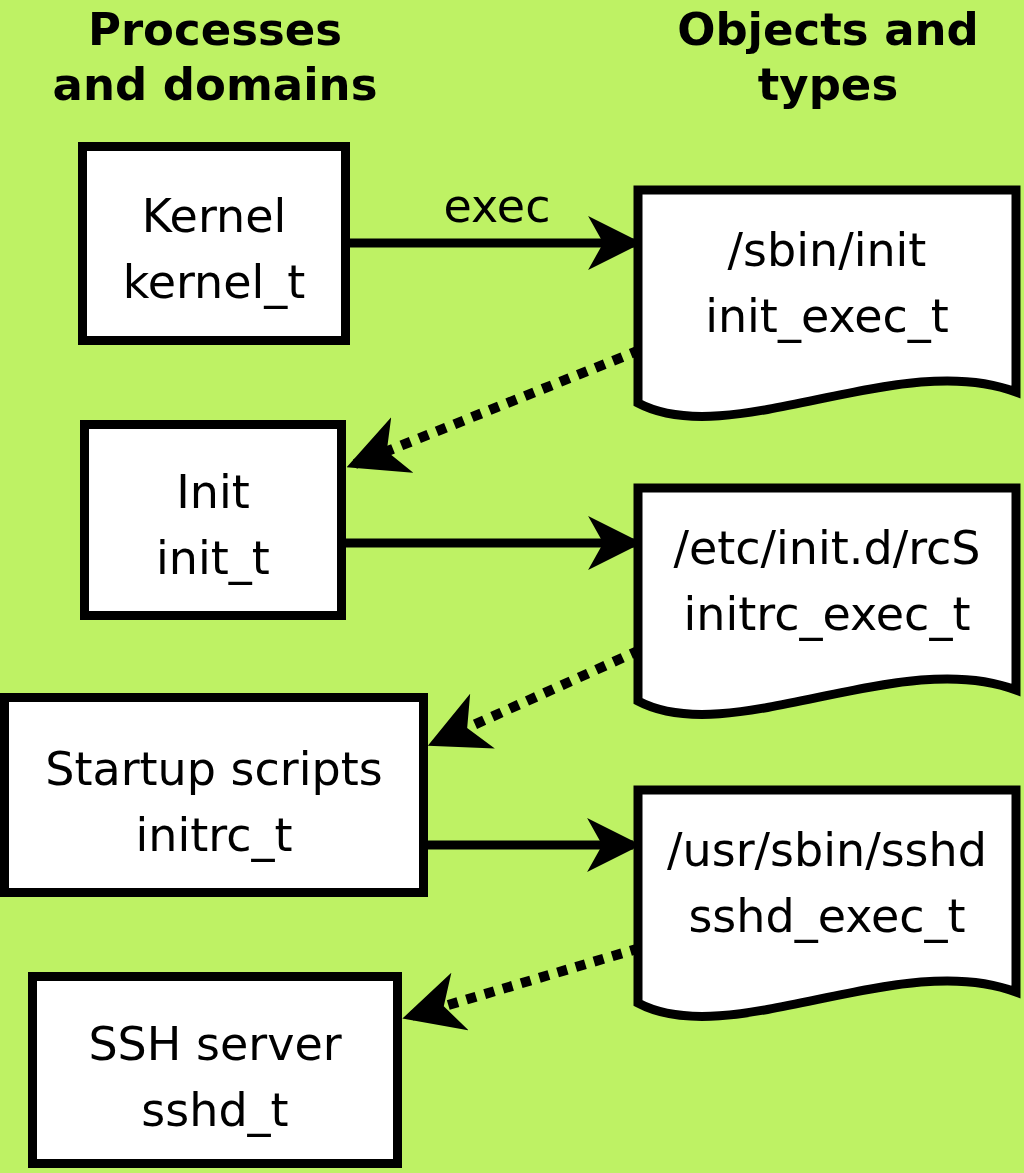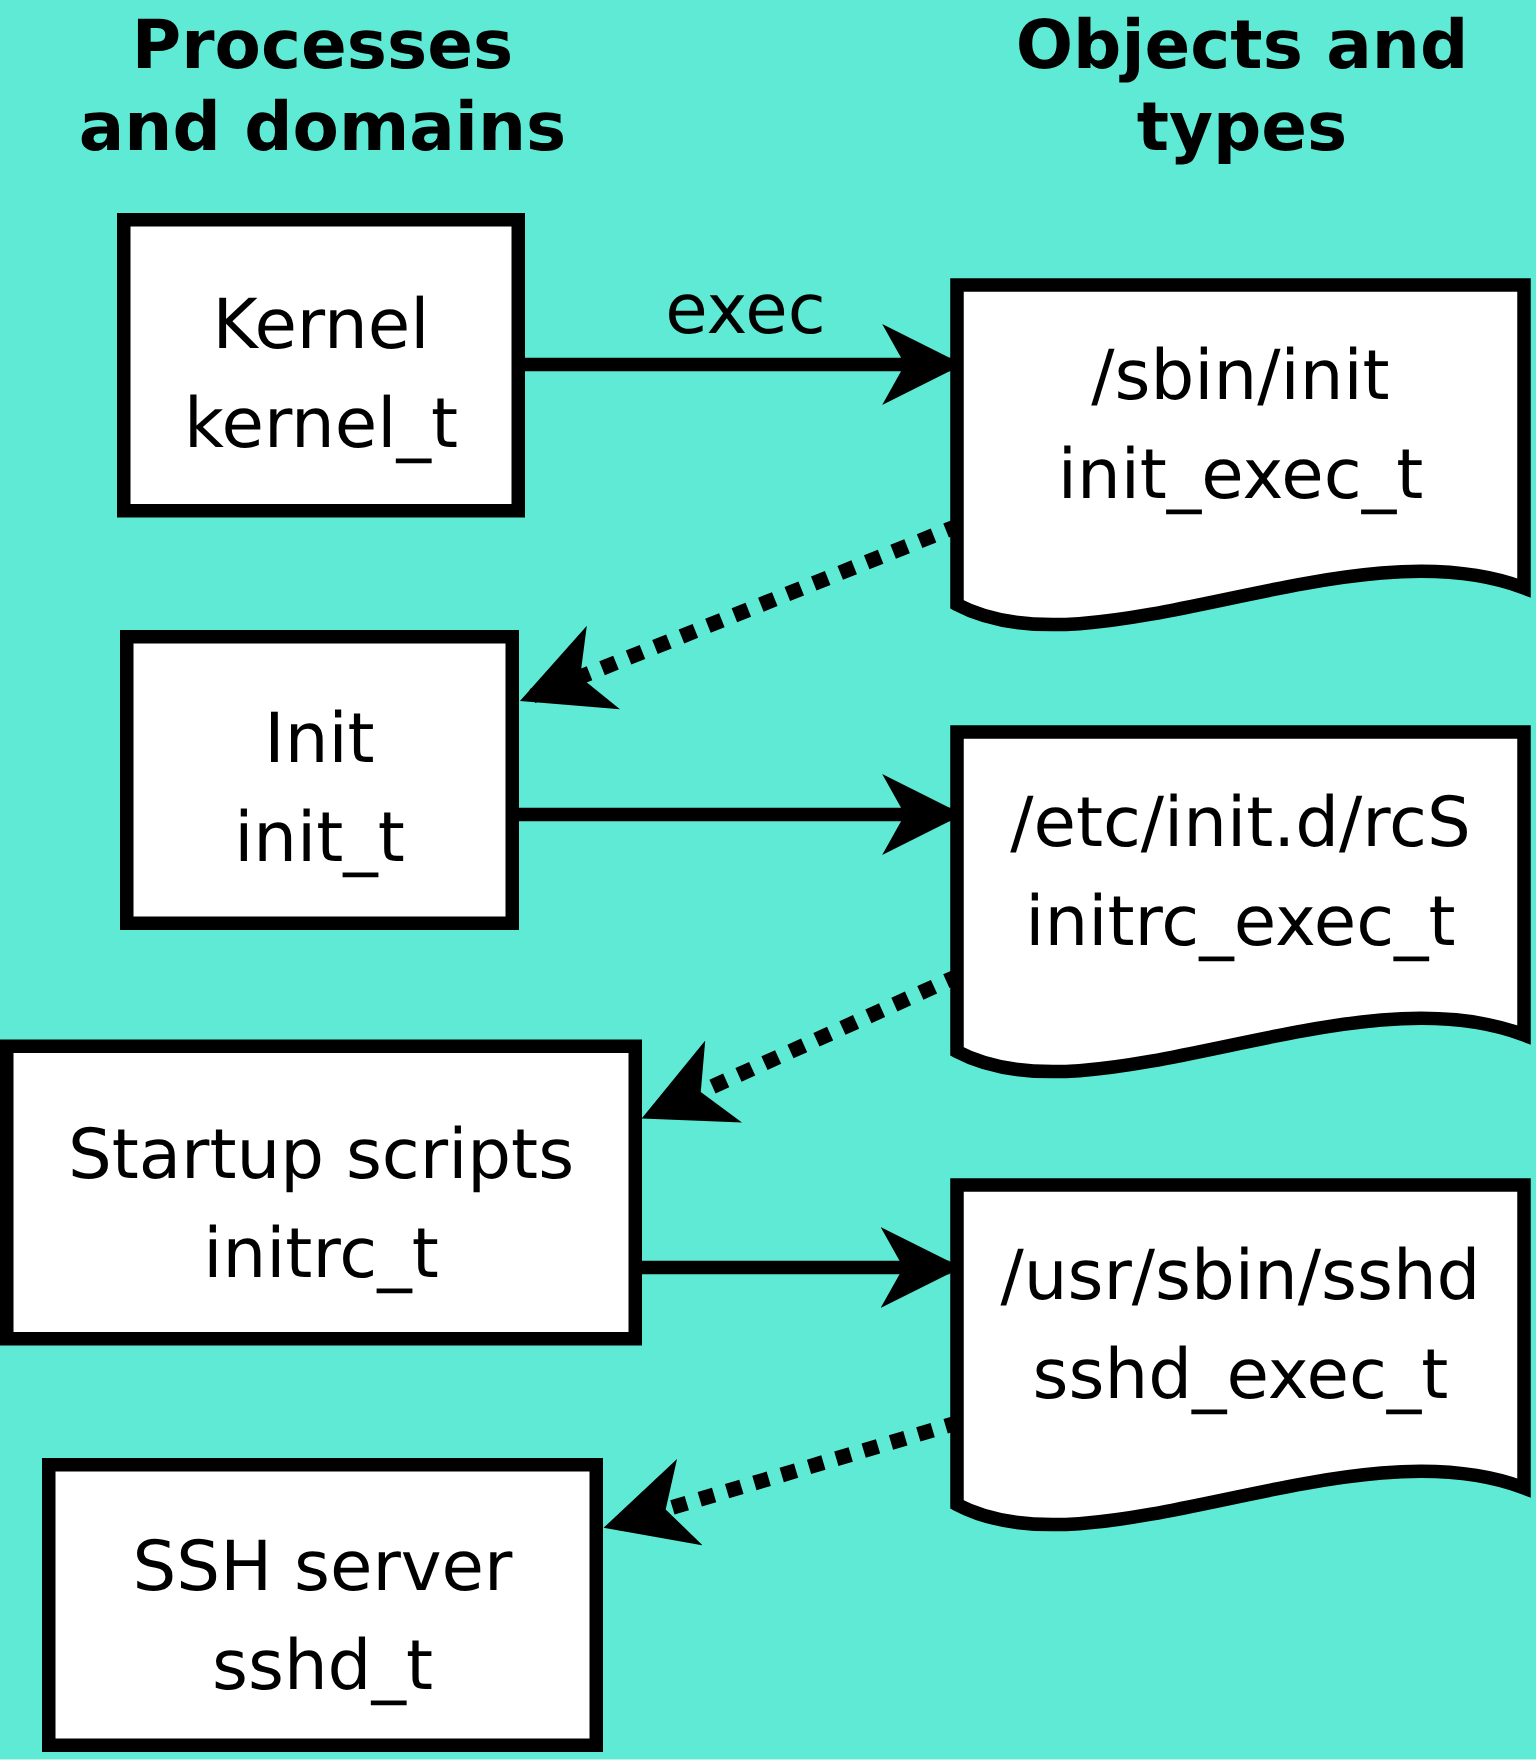--- a/index.html
+++ b/index.html
@@ -4,21 +4,21 @@
 <style>
   html, body {
     margin: 0;
     padding: 0;
     background: #ffffff;
   }
   #stage {
     position: relative;
     width: 1024px;
     height: 1173px;
-    background: #5eead4;
+    background: #bef264;
     overflow: hidden;
   }
   svg {
     display: block;
   }
   .node-text {
     font-family: "DejaVu Sans", "Liberation Sans", sans-serif;
     font-size: 46px;
     fill: #000000;
   }

